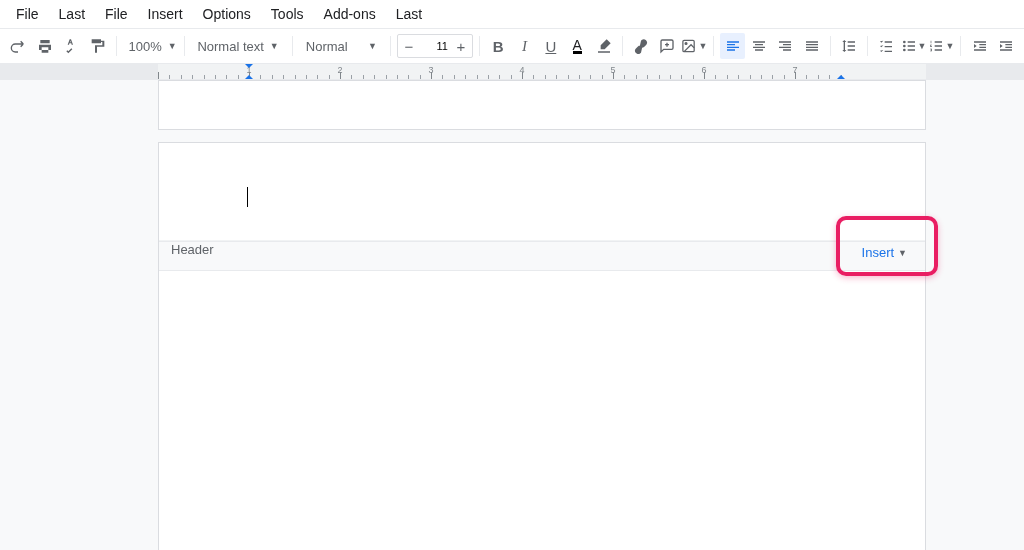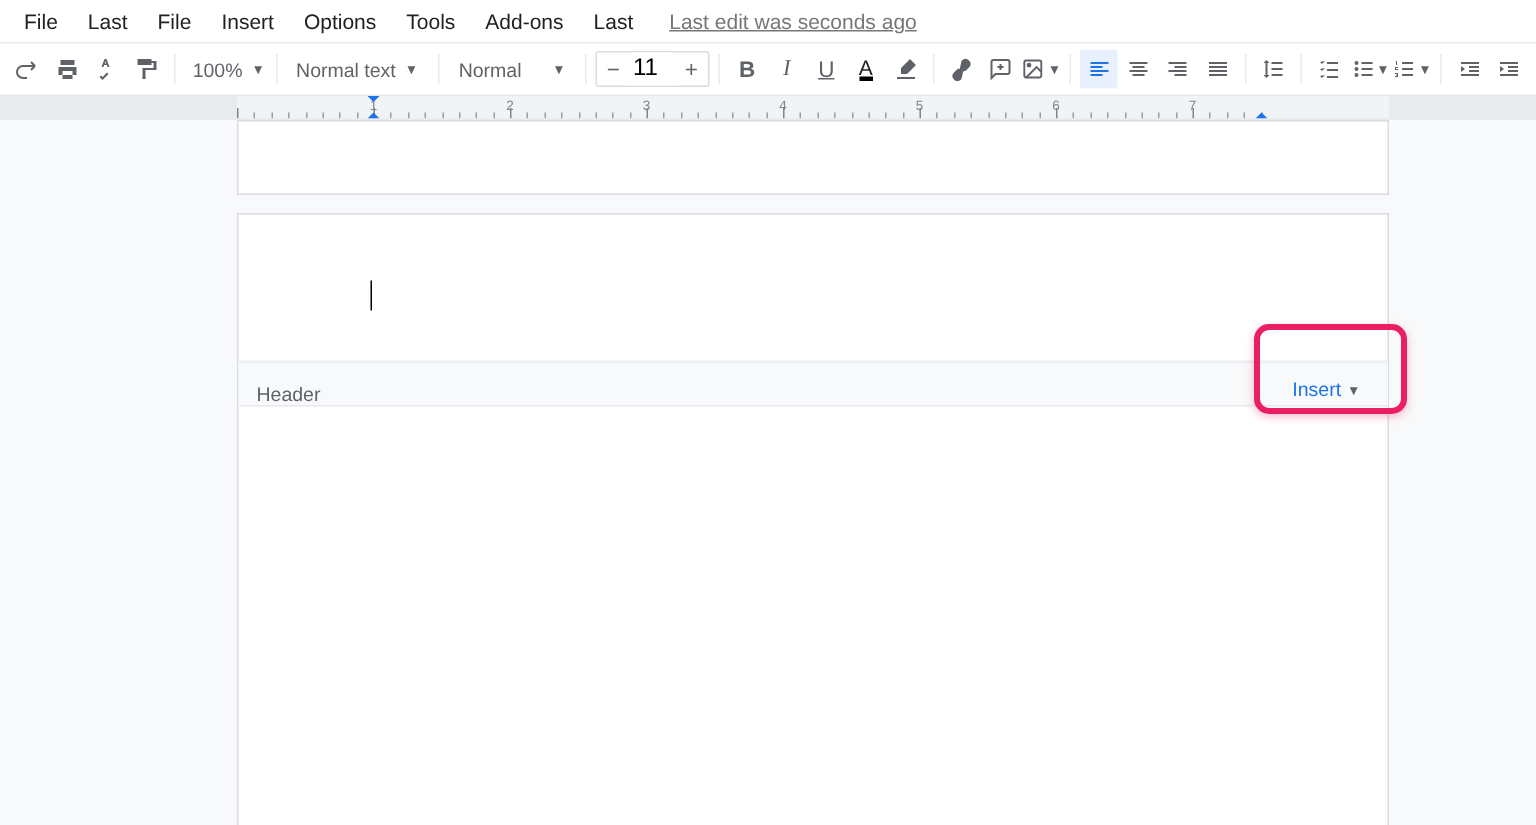--- a/index.html
+++ b/index.html
@@ -66,21 +66,21 @@
     display:flex; align-items:center; gap:6px;
     height:26px; padding:0 6px; color:#5f6368; cursor:pointer;
     font-size:13px;
   }
   .dd .tri,.tri { font-size:9px; color:#5f6368;}
   .font-dd { width:90px; justify-content:space-between; border:1px solid transparent;}
   .style-dd { width:100px; }
   .zoom-dd { width:56px; justify-content:space-between;}
   .size-group { display:flex; align-items:center; border:1px solid #dadce0; border-radius:2px; height:24px;}
   .size-group .pm { width:22px; text-align:center; cursor:pointer; color:#5f6368; font-size:15px;}
-  .size-group input { width:30px; border:none; text-align:left; font-size:16px; outline:none; height:22px;}
+  .size-group input { width:30px; border:none; text-align:right; font-size:11px; outline:none; height:22px;}
   .ruler {
     height:16px;
     background:#f1f3f4;
     border-bottom:1px solid #e8eaed;
     position:relative;
     font-size:9px;
     color:#80868b;
     overflow:hidden;
   }
   .ruler .num { position:absolute; top:1px; transform:translateX(-50%);}
@@ -110,21 +110,21 @@
     border-bottom:1px solid #f1f3f4;
   }
   .cursor {
     position:absolute;
     left:88px; top:44px;
     width:1px; height:20px;
     background:#000;
   }
   .header-bar {
     display:flex;
-    align-items:flex-end;
+    align-items:flex-start;
     justify-content:space-between;
     height:30px;
     padding:0 12px;
     font-size:13px;
     color:#5f6368;
     background:#f8f9fa;
     border-top:1px solid #e8eaed;
     border-bottom:1px solid #e8eaed;
   }
   .options-btn {
@@ -145,21 +145,20 @@
 
 <div class="menubar">
   <span class="menu-item">File</span>
   <span class="menu-item">Last</span>
   <span class="menu-item">File</span>
   <span class="menu-item">Insert</span>
   <span class="menu-item">Options</span>
   <span class="menu-item">Tools</span>
   <span class="menu-item">Add-ons</span>
   <span class="menu-item">Last</span>
-  <span class="last-edit">Last edit was seconds ago</span>
 </div>
 
 <div class="toolbar">
   <div class="tbtn">
       <svg width="16" height="16" viewBox="0 0 24 24" fill="none" stroke="#5f6368" stroke-width="2">
         <path d="M20 9H8a6 6 0 100 12h4M20 9l-4-4M20 9l-4 4"></path>
       </svg>
     </div>
   <div class="tbtn">
       <svg width="16" height="16" viewBox="0 0 24 24" fill="#5f6368">

